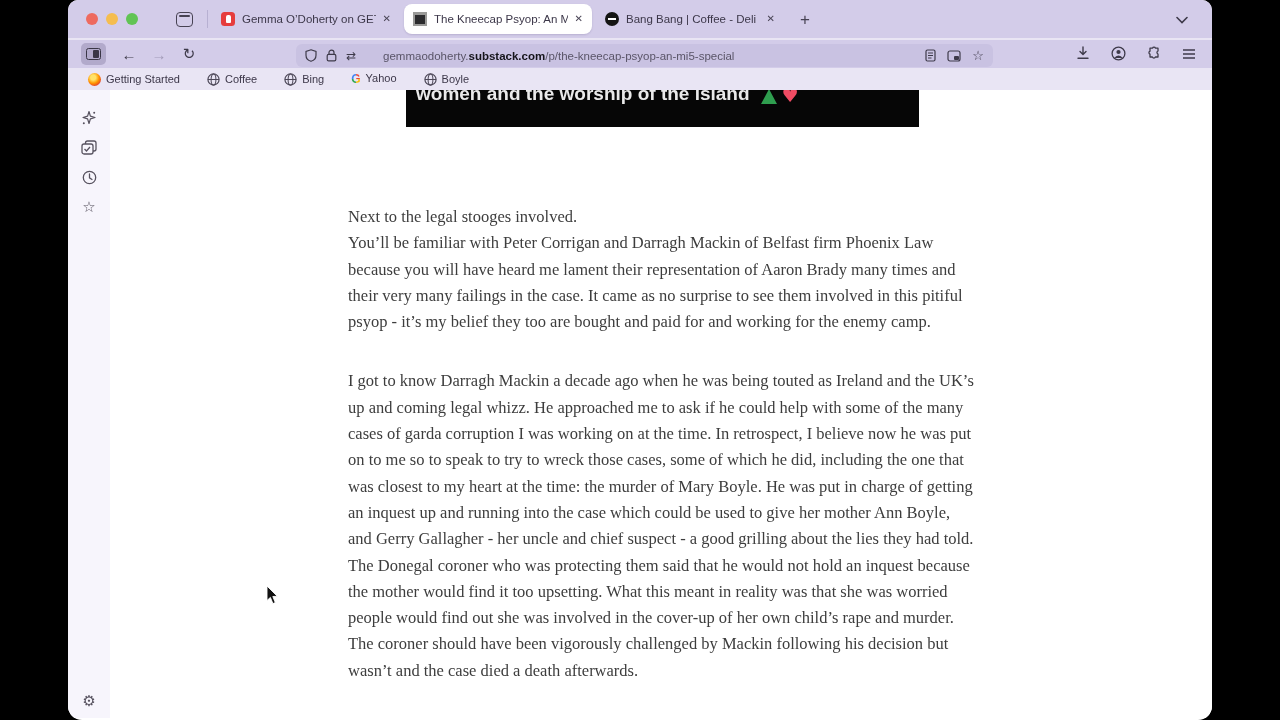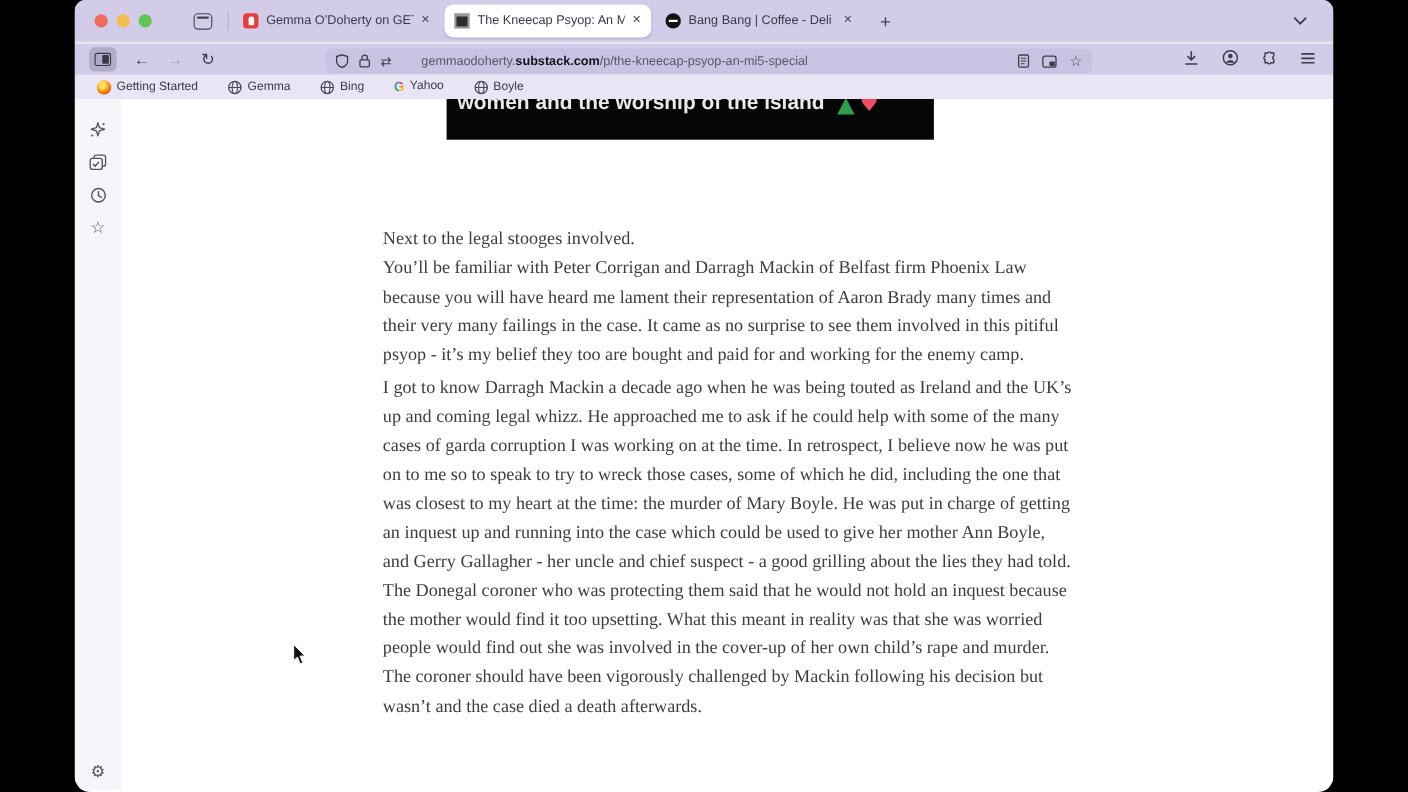--- a/index.html
+++ b/index.html
@@ -90,34 +90,34 @@
     -webkit-background-clip:text; background-clip:text; color:transparent; }
   
   .bodyarea { display:flex; height:628px; }
   .side-strip { width:42px; background:#f7f5fc; position:relative; flex:none; }
   .side-icon { position:absolute; left:0; width:42px; text-align:center; color:#57525f; }
   .side-icon svg { display:inline-block; }
   .glyph-star { font-size:15px; }
   .glyph-gear { font-size:15px; }
   .content { flex:1; position:relative; background:#fff; overflow:hidden;
     font-family:"Liberation Serif", serif; }
-  .banner { position:absolute; left:296px; top:0; width:443px; height:37px;
+  .banner { position:absolute; left:296px; top:0; width:513px; height:37px;
     background:#060606; overflow:hidden; }
   .banner-text { position:absolute; left:10px; top:-7px; color:#eaeaea;
     font-family:"Liberation Sans", sans-serif; font-weight:700; font-size:19px;
     white-space:nowrap; display:flex; align-items:center; gap:5px; }
   .tree { display:inline-block; width:0; height:0; margin-left:6px;
     border-left:8px solid transparent; border-right:8px solid transparent;
     border-bottom:15px solid #2f9e4f; position:relative; top:2px; }
   .heart { color:#ef4b63; font-size:19px; font-family:"DejaVu Sans", sans-serif; position:relative; top:1px; }
   .caption { position:absolute; top:45px; left:0; right:0; text-align:center;
     font-size:12.5px; color:#8a8a8a; letter-spacing:.2px; }
   .article { position:absolute; left:238px; top:114px; width:628px;
     font-size:16.5px; line-height:26.3px; color:#3d3d3d; }
-  .article p.p1 { margin-bottom:4px; }
+  .article p.p1 { margin-bottom:33px; }
   .article .it { }
   
   .cursor { position:absolute; left:198px; top:586px; z-index:50; }
 </style>
 </head>
 <body>
 
 <div class="window">
 
   <div class="tabbar">
@@ -229,21 +229,21 @@
     <span class="bm">
       <span class="ff-icon"></span>
       <span>Getting Started</span>
     </span>
     <span class="bm">
       <svg width="13" height="13" viewBox="0 0 14 14">
           <circle cx="7" cy="7" r="6" fill="none" stroke="#4d4858" stroke-width="1.3"></circle>
           <ellipse cx="7" cy="7" rx="2.6" ry="6" fill="none" stroke="#4d4858" stroke-width="1.1"></ellipse>
           <line x1="1" y1="7" x2="13" y2="7" stroke="#4d4858" stroke-width="1.1"></line>
         </svg>
-      <span>Gemma</span>
+      <span>Coffee</span>
     </span>
     <span class="bm">
       <svg width="13" height="13" viewBox="0 0 14 14">
           <circle cx="7" cy="7" r="6" fill="none" stroke="#4d4858" stroke-width="1.3"></circle>
           <ellipse cx="7" cy="7" rx="2.6" ry="6" fill="none" stroke="#4d4858" stroke-width="1.1"></ellipse>
           <line x1="1" y1="7" x2="13" y2="7" stroke="#4d4858" stroke-width="1.1"></line>
         </svg>
       <span>Bing</span>
     </span>
     <span class="bm">

